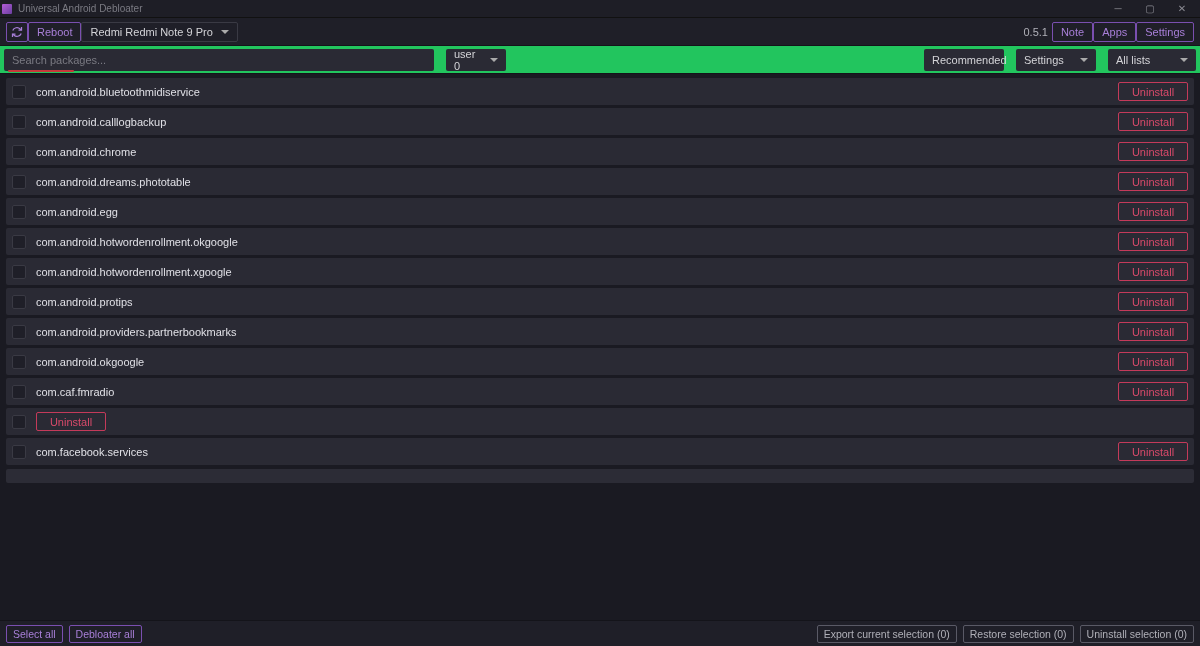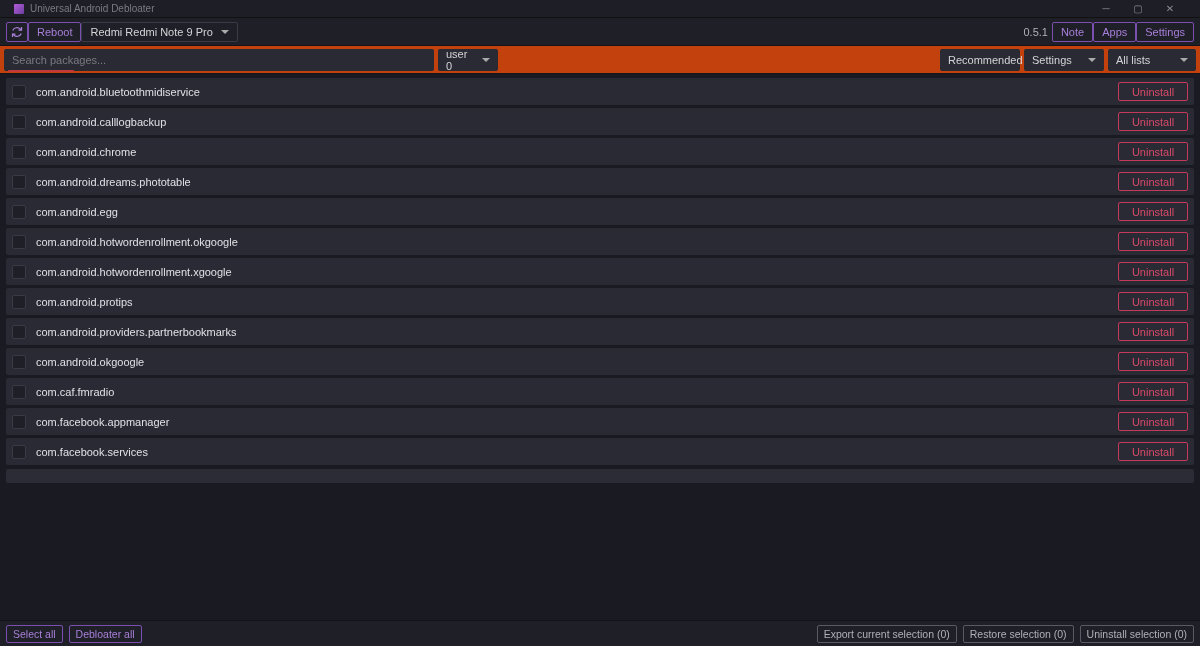--- a/index.html
+++ b/index.html
@@ -1,35 +1,35 @@
 <!DOCTYPE html>
 <html><head>
 <meta charset="utf-8">
 <style>
 * { margin:0; padding:0; box-sizing:border-box; font-family:"Segoe UI",Arial,sans-serif; }
 html,body { width:1200px; height:646px; background:#1a1a22; color:#d4d4d8; overflow:hidden; font-size:12px; }
 
 
-.titlebar { height:18px; background:#1e1e26; display:flex; align-items:center; padding:0 14px; color:#7a7a82; font-size:10px; border-bottom:1px solid #111; }
+.titlebar { height:18px; background:#1e1e26; display:flex; align-items:center; padding:0 2px; color:#7a7a82; font-size:10px; border-bottom:1px solid #111; }
 .titlebar .app-icon { width:10px; height:10px; background:linear-gradient(135deg,#b45dd8,#6b3fa0); margin-right:6px; border-radius:1px; }
 .titlebar .title { flex:0 0 auto; }
 .titlebar .spacer { flex:1; }
 .titlebar .win-btn { width:32px; text-align:center; color:#8a8a92; }
 
 
 .toolbar { height:28px; background:#1f1f28; display:flex; align-items:center; padding:0 6px; border-bottom:1px solid #14141a; }
 .icon-btn { width:22px; height:20px; border:1px solid #7a4fb0; display:flex; align-items:center; justify-content:center; color:#a87fd8; border-radius:2px; cursor:pointer; }
 .btn { height:20px; padding:0 8px; border:1px solid #7a4fb0; color:#a87fd8; display:flex; align-items:center; border-radius:2px; cursor:pointer; font-size:11px; }
 .device-select { height:20px; padding:0 8px 0 8px; border:1px solid #3a3a44; color:#d4d4d8; display:flex; align-items:center; gap:8px; border-radius:2px; cursor:pointer; font-size:11px; }
 .caret-down { width:0; height:0; border-left:4px solid transparent; border-right:4px solid transparent; border-top:4px solid #aaa; }
 .toolbar .spacer { flex:1; }
 .version { color:#b0b0b8; font-size:11px; margin-right:4px; }
 
 
-.filterbar { height:28px; background:#c2410c; display:flex; align-items:center; padding:0 4px; gap:4px; border-bottom:1px solid #14141a; }
+.filterbar { height:28px; background:#22c55e; display:flex; align-items:center; padding:0 4px; gap:12px; border-bottom:1px solid #14141a; }
 .search-wrap { position:relative; flex:0 0 430px; }
 .search-input { width:100%; height:22px; background:#2a2a34; border:none; color:#d4d4d8; padding:0 8px; font-size:11px; outline:none; border-radius:2px; }
 .search-input::placeholder { color:#7a7a82; }
 .focus-line { position:absolute; left:4px; bottom:-1px; width:66px; height:2px; background:#c43a3a; border-radius:1px; }
 .select { height:22px; background:#2a2a34; padding:0 8px; display:flex; align-items:center; gap:10px; color:#d4d4d8; font-size:11px; border-radius:2px; cursor:pointer; }
 .filterbar .spacer { flex:1; }
 
 
 .list { padding:4px 6px 0 6px; display:flex; flex-direction:column; gap:3px; }
 .row { height:27px; background:#2a2a34; display:flex; align-items:center; padding:12px 6px; border-radius:2px; }
@@ -156,21 +156,20 @@
       <div class="pkg-name">com.android.okgoogle</div>
       <div class="uninstall-btn">Uninstall</div>
     </div>
     <div class="row">
       <div class="checkbox"></div>
       <div class="pkg-name">com.caf.fmradio</div>
       <div class="uninstall-btn">Uninstall</div>
     </div>
     <div class="row">
       <div class="checkbox"></div>
-      <div class="pkg-name">com.facebook.appmanager</div>
       <div class="uninstall-btn">Uninstall</div>
     </div>
     <div class="row">
       <div class="checkbox"></div>
       <div class="pkg-name">com.facebook.services</div>
       <div class="uninstall-btn">Uninstall</div>
     </div>
   </div>
 
 <div class="detail-strip"></div>

